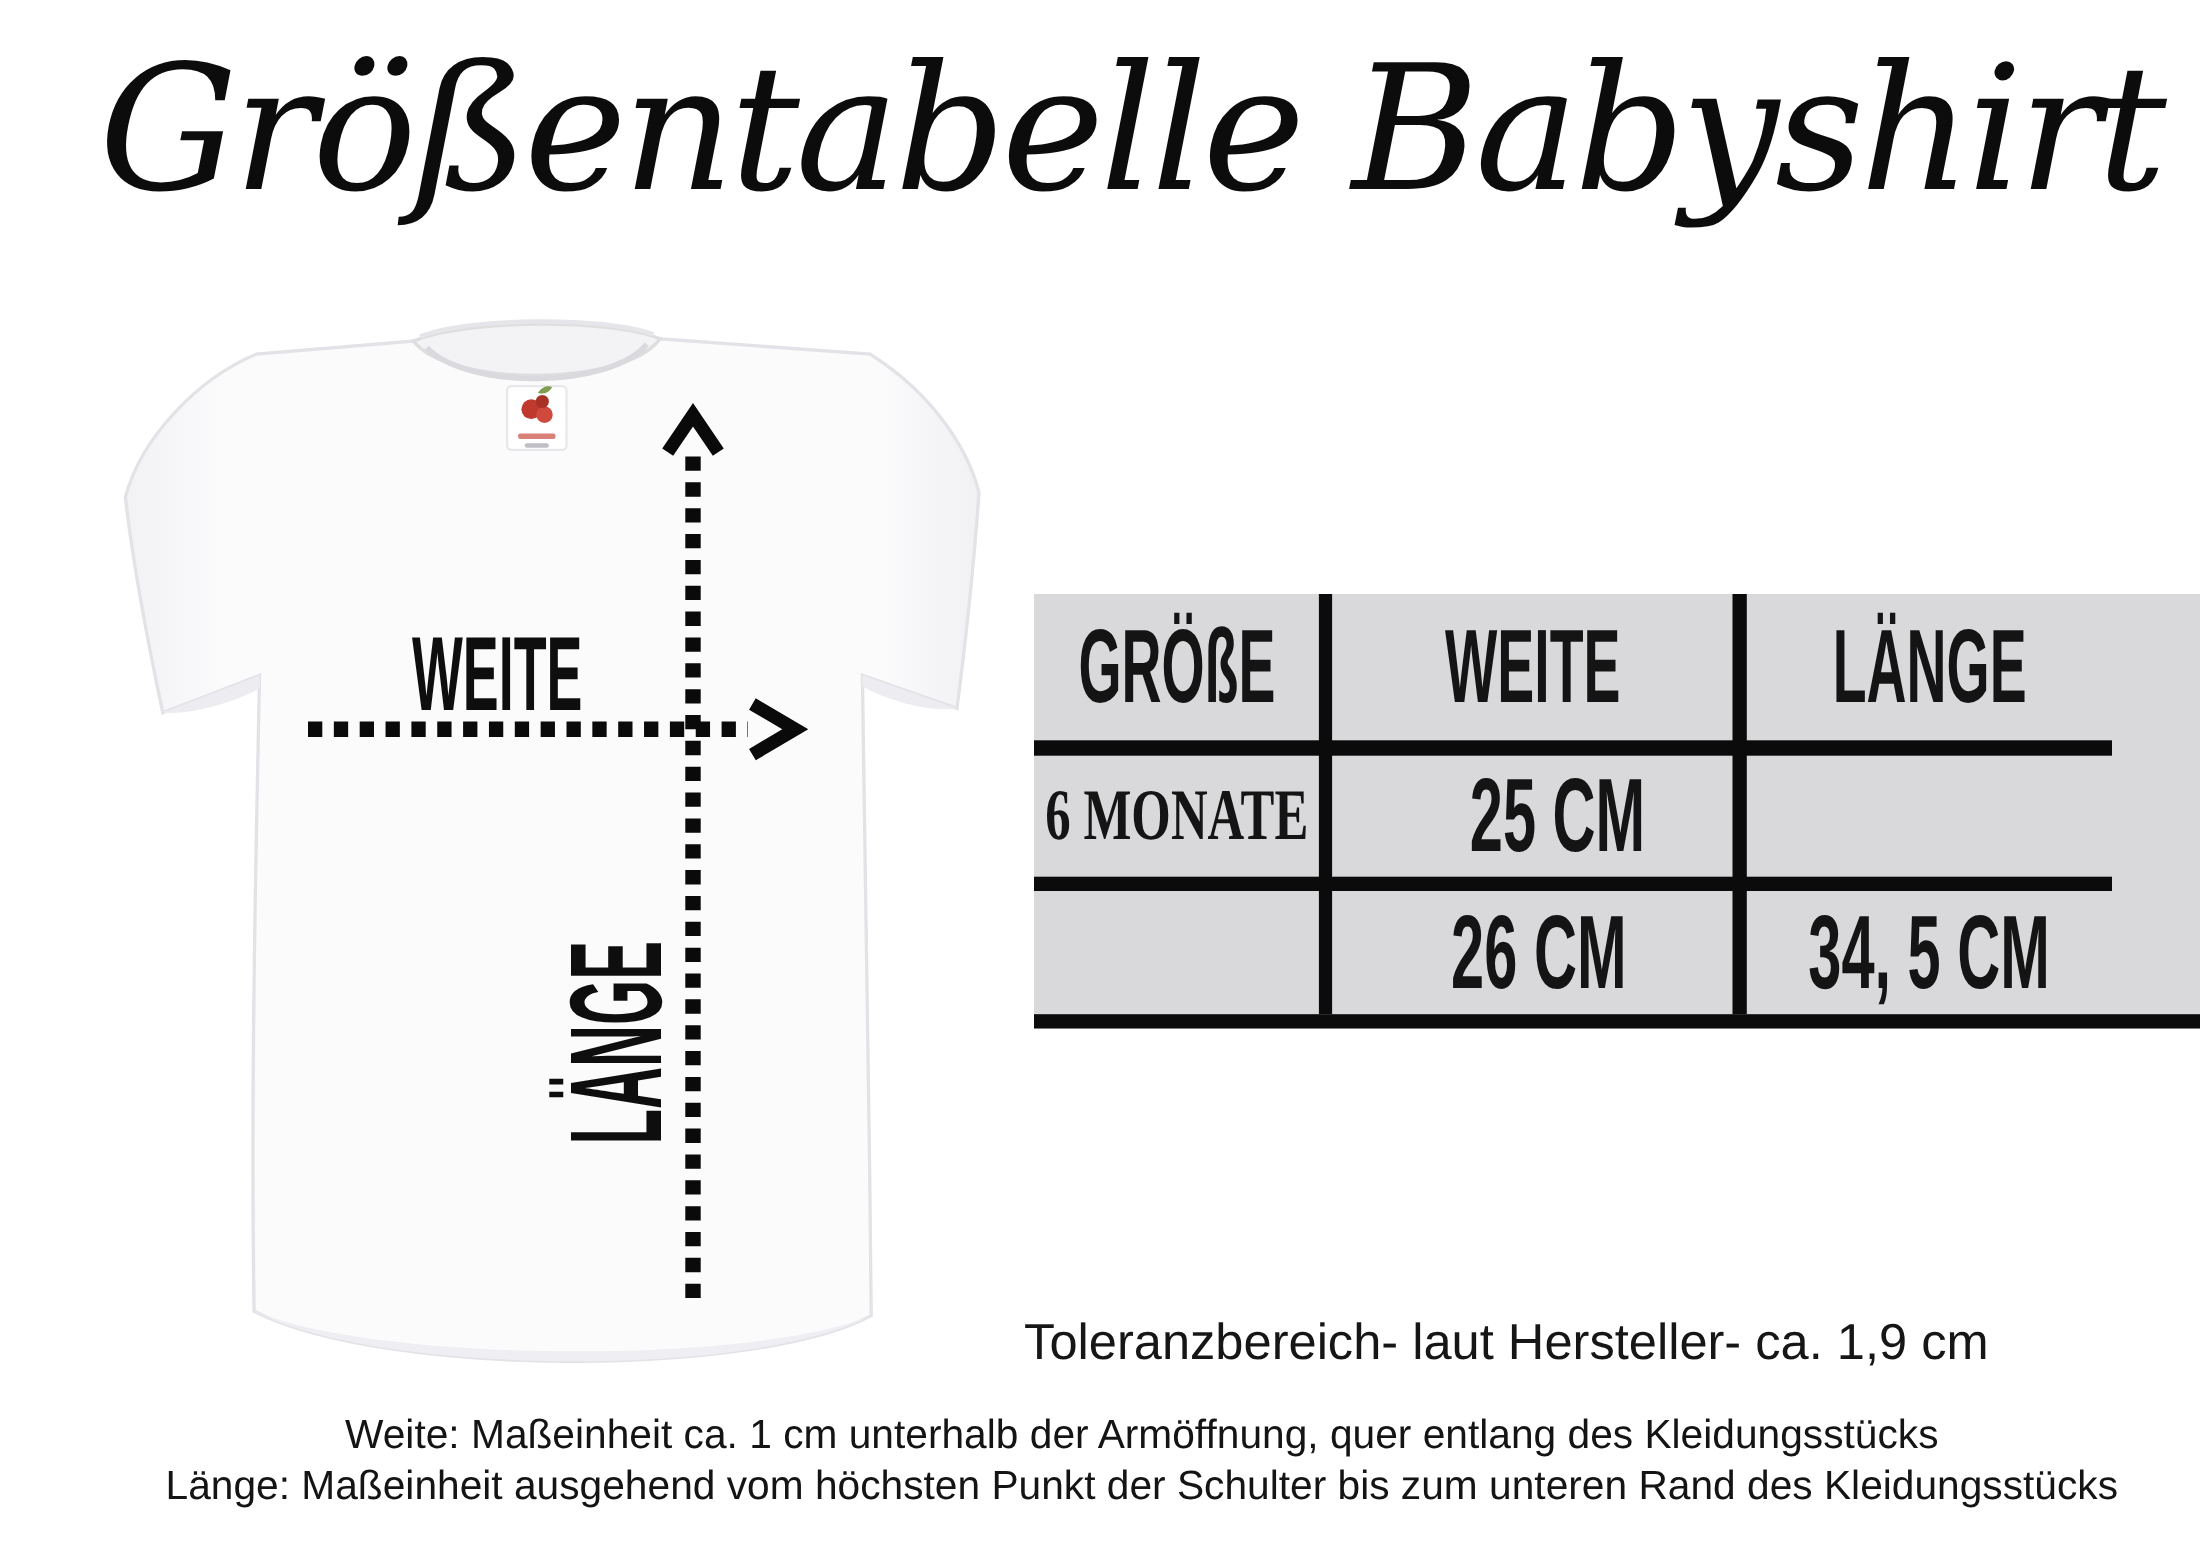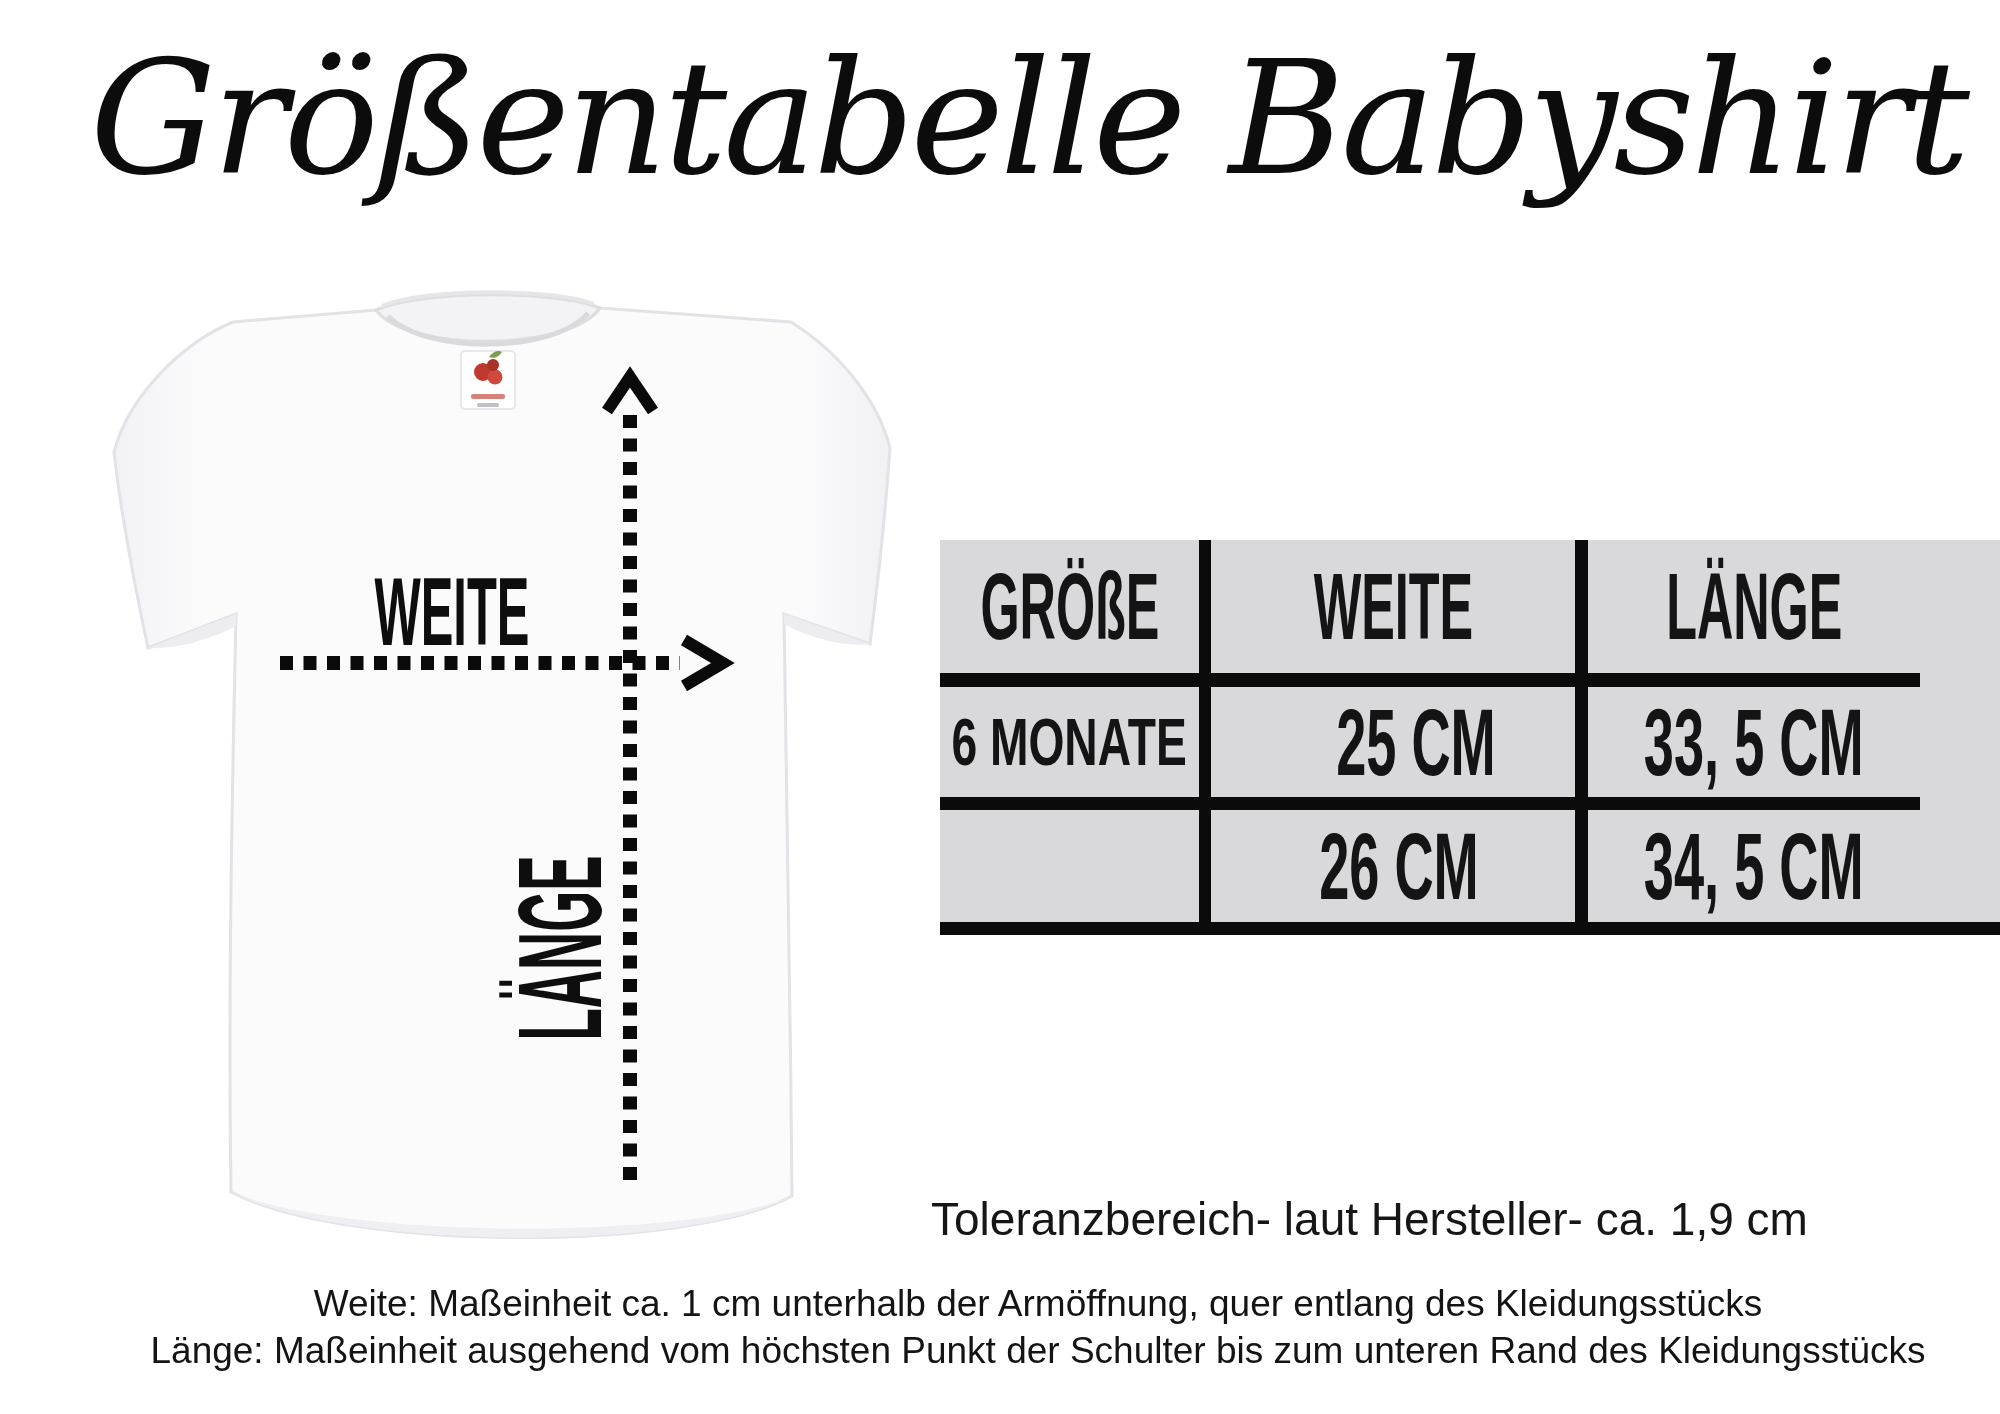--- a/index.html
+++ b/index.html
@@ -148,28 +148,25 @@
     <div class="cell hdr" style="grid-row:1;grid-column:1;">
       <span class="cond">GRÖßE</span>
     </div>
     <div class="cell hdr" style="grid-row:1;grid-column:3;">
       <span class="cond">WEITE</span>
     </div>
     <div class="cell hdr" style="grid-row:1;grid-column:5;">
       <span class="cond">LÄNGE</span>
     </div>
 
-    <div class="cell sizec" style="grid-row:3;grid-column:1;">
+    <div class="cell sizec" style="grid-row:3;grid-column:1;font-family:Liberation Serif, serif;">
       <span class="cond">6 MONATE</span>
     </div>
     <div class="cell valc" style="grid-row:3;grid-column:3;padding-left:46px;">
       <span class="cond">25 CM</span>
-    </div>
-    <div class="cell valc" style="grid-row:3;grid-column:5;">
-      <span class="cond">33, 5 CM</span>
     </div>
 
     <div class="cell valc" style="grid-row:5;grid-column:3;padding-left:12px;">
       <span class="cond">26 CM</span>
     </div>
     <div class="cell valc" style="grid-row:5;grid-column:5;justify-content:center;">
       <span class="cond">34, 5 CM</span>
     </div>
 
     <div class="vline vline1"></div>

